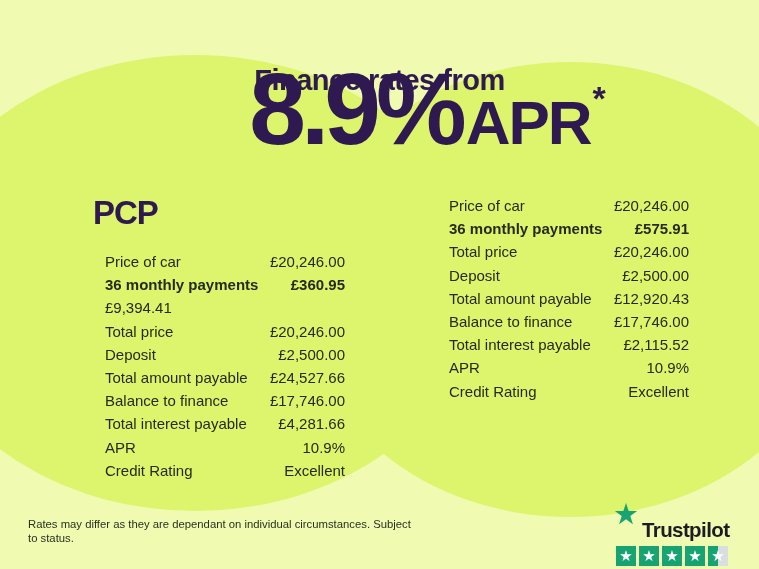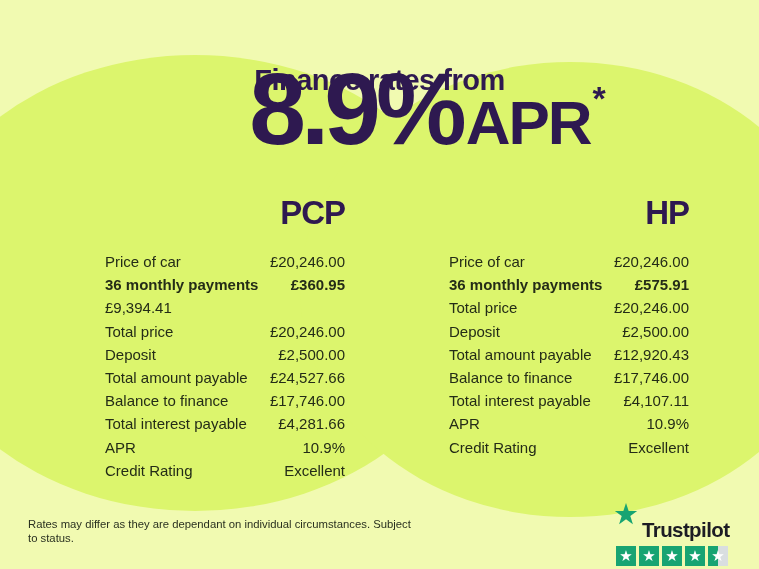--- a/index.html
+++ b/index.html
@@ -37,21 +37,21 @@
     margin-left:48px;
   }
   .big-rate .rate{font-size:102px;font-weight:bold;letter-spacing:-5px;line-height:1;}
   .big-rate .suffix{font-size:62px;font-weight:bold;letter-spacing:-2px;line-height:1;margin-left:4px;}
   .big-rate .asterisk{font-size:34px;font-weight:bold;line-height:1;position:relative;top:-34px;margin-left:2px;}
 
   .column{position:absolute;top:194px;width:252px;}
   .column-pcp{left:93px;}
   .column-hp{left:437px;}
   .column-title{
-    text-align:right;color:var(--purple);
+    text-align:left;color:var(--purple);
     font-size:33px;font-weight:bold;letter-spacing:-1px;
     height:38px;line-height:38px;margin-bottom:18px;
   }
   .row{
     display:flex;justify-content:space-between;align-items:center;
     height:23.2px;color:var(--text);font-size:15px;margin-left:12px;
   }
   .row.bold{font-weight:bold;}
   .row .label{white-space:nowrap;}
   .row .value{white-space:nowrap;text-align:center;}
@@ -149,21 +149,20 @@
   </div>
 
   <div class="row">
     <span class="label">Credit Rating</span>
     <span class="value">Excellent</span>
   </div>
 </div>
     </div>
 
     <div class="column column-hp">
-      <div class="column-title">HP</div>
       <div class="rows">
   <div class="row">
     <span class="label">Price of car</span>
     <span class="value">£20,246.00</span>
   </div>
 
   <div class="row bold">
     <span class="label">36 monthly payments</span>
     <span class="value">£575.91</span>
   </div>
@@ -183,21 +182,21 @@
     <span class="value">£12,920.43</span>
   </div>
 
   <div class="row">
     <span class="label">Balance to finance</span>
     <span class="value">£17,746.00</span>
   </div>
 
   <div class="row">
     <span class="label">Total interest payable</span>
-    <span class="value">£4,107.11</span>
+    <span class="value">£2,115.52</span>
   </div>
 
   <div class="row">
     <span class="label">APR</span>
     <span class="value">10.9%</span>
   </div>
 
   <div class="row">
     <span class="label">Credit Rating</span>
     <span class="value">Excellent</span>

